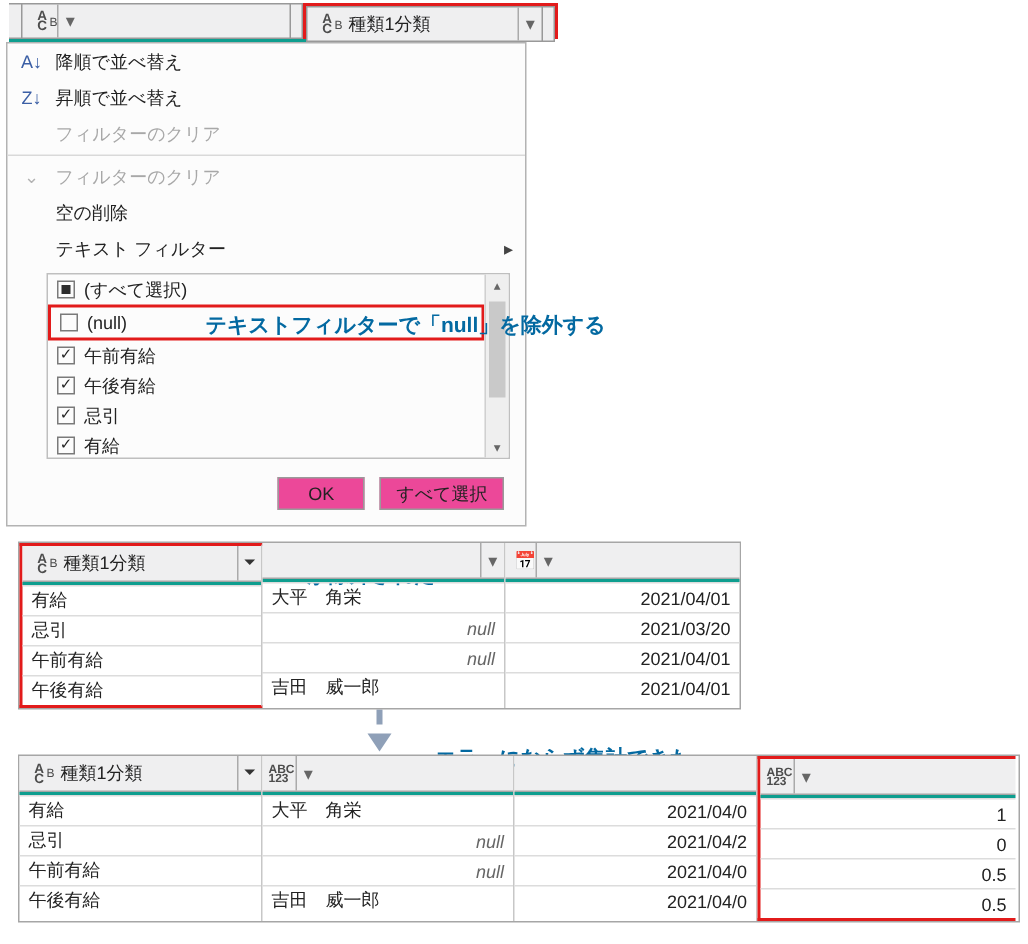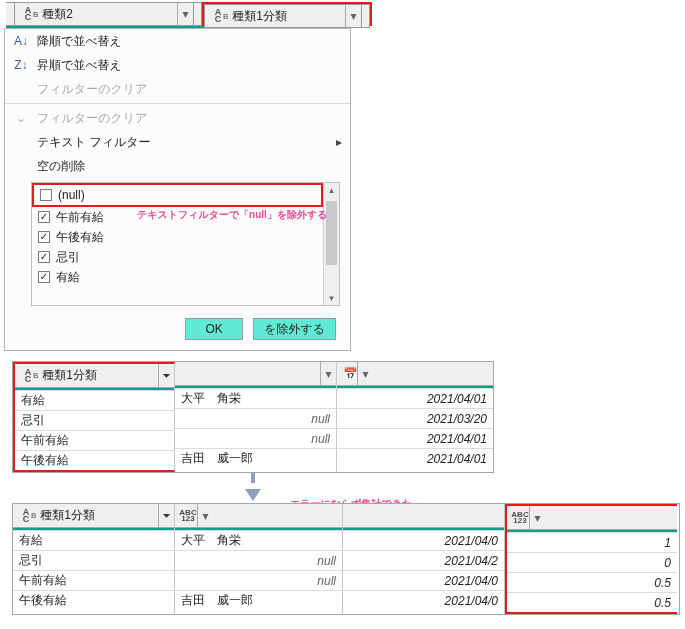--- a/index.html
+++ b/index.html
@@ -9,21 +9,21 @@
   .header-row { display: flex; height: 24px; }
   .col-header {
     display: flex; align-items: center; border: 1px solid #999; background: #efeff0;
     height: 24px; position: relative;
   }
   .col-header.col-wide { width: 180px; }
   .col-header.col-narrow { width: 8px; border-left: 0; }
   .abc-icon { font-size: 9px; line-height: 7px; color: #4d4d4d; font-weight: bold;
     display: inline-flex; flex-direction: column; width: 18px; align-items: center; margin-left: 4px; }
   .num-icon { font-size: 8px; line-height: 6px; color: #4d4d4d; font-weight: bold;
-    display: inline-flex; flex-direction: column; width: 18px; align-items: center; margin-left: 4px; }
+    display: inline-flex; flex-direction: column; width: 18px; margin-left: 4px; }
   .date-icon { color: #4d4d4d; font-size: 12px; margin-left: 6px; width: 14px; }
   .col-header-label { flex: 1; padding-left: 4px; }
   .dropdown-btn {
     width: 16px; height: 100%; border-left: 1px solid #aaa; display: flex;
     align-items: center; justify-content: center; cursor: pointer; color: #666;
   }
   .green-rule { height: 2px; background: #0e9e8f; }
   .redbox { border: 2px solid #e21b1b; position: relative; }
 
   
@@ -40,32 +40,32 @@
   .chk-scroll { flex: 1; overflow: hidden; }
   .chk-row { display: flex; align-items: center; height: 20px; padding-left: 6px; gap: 6px; }
   .chk { width: 12px; height: 12px; border: 1px solid #7a7a7a; display: inline-flex; align-items: center; justify-content: center; font-size: 10px; line-height: 10px; color: #222; }
   .chk.filled::after { content: ""; width: 6px; height: 6px; background: #2d2d2d; }
   .scroll-track { width: 16px; background: #efefef; border-left: 1px solid #d0d0d0; position: relative; }
   .scroll-thumb { position: absolute; left: 2px; right: 2px; top: 18px; height: 64px; background: #c9c9c9; }
   .scroll-arrow { position: absolute; left: 0; right: 0; height: 14px; display: flex; align-items: center; justify-content: center; color: #666; font-size: 9px; }
   .scroll-arrow.top { top: 0; } .scroll-arrow.bot { bottom: 0; }
 
   .btn-row { display: flex; justify-content: flex-end; gap: 10px; padding: 6px 14px 10px 0; }
-  .btn { min-width: 58px; height: 22px; border: 1px solid #9a9a9a; background: #5eead4; display: flex; align-items: center; justify-content: center; cursor: pointer; padding: 0 10px; }
-
-  
-  .note { color: #ec4899; font-weight: bold; font-size: 10px; position: absolute; }
+  .btn { min-width: 58px; height: 22px; border: 1px solid #9a9a9a; background: #ec4899; display: flex; align-items: center; justify-content: center; cursor: pointer; padding: 0 10px; }
+
+  
+  .note { color: #0369a1; font-weight: bold; font-size: 14px; position: absolute; }
 
   
   .tbl { border: 1px solid #a6a6a6; margin-top: 10px; position: relative; }
   .tbl .col { border-right: 1px solid #c7c7c7; }
   .tbl .col:last-child { border-right: 0; }
   .tbl .hdr { height: 24px; display: flex; align-items: center; background: #efeff0; border-bottom: 1px solid #a6a6a6; position: relative; }
   .tbl .cell { height: 20px; display: flex; align-items: center; padding: 0 6px; border-top: 1px solid #dcdcdc; }
-  .tbl .cell.right { justify-content: flex-end; font-style: italic; }
+  .tbl .cell.right { justify-content: flex-end; }
   .tbl .cell.italic { font-style: italic; color: #666; }
 
   .arrow-down {
     width: 0; height: 0; border-left: 8px solid transparent; border-right: 8px solid transparent;
     border-top: 12px solid #8fa0b8; margin: 6px auto 0 auto;
   }
   .arrow-line { width: 4px; height: 10px; background: #8fa0b8; margin: 0 auto; }
 
   .funnel-icon { font-size: 10px; color: #333; }
 </style>
@@ -73,21 +73,20 @@
 <body>
 
 <div class="header-row" style="margin-left:4px;">
   <div class="col-header col-narrow" style="border-right:0;"></div>
   <div class="col-header col-wide">
     <span class="abc-icon">
         <span>A</span>
         <span>C</span>
       </span>
     <sup style="font-size:8px;color:#4d4d4d;margin-left:-4px;">B</sup>
-    <span class="col-header-label">種類2</span>
     <span class="dropdown-btn">▾</span>
   </div>
   <div class="col-header col-narrow"></div>
   <div class="redbox" style="display:flex;">
     <div class="col-header" style="width:158px;">
       <span class="abc-icon">
           <span>A</span>
           <span>C</span>
         </span>
       <sup style="font-size:8px;color:#4d4d4d;margin-left:-4px;">B</sup>
@@ -113,30 +112,34 @@
     <span class="glyph"></span>
     <span>フィルターのクリア</span>
   </div>
   <div class="menu-sep"></div>
   <div class="menu-item disabled">
     <span class="glyph">⌄</span>
     <span>フィルターのクリア</span>
   </div>
   <div class="menu-item">
     <span class="glyph"></span>
+    <span>空の削除</span>
+  </div>
+  <div class="menu-item">
+    <span class="glyph"></span>
     <span>テキスト フィルター</span>
     <span class="chev">▸</span>
   </div>
-  <div class="menu-item">
-    <span class="glyph"></span>
-    <span>空の削除</span>
-  </div>
 
   <div class="chk-box">
     <div class="chk-scroll">
+      <div class="chk-row">
+        <span class="chk filled"></span>
+        <span>(すべて選択)</span>
+      </div>
       <div class="redbox" style="margin:0;">
         <div class="chk-row">
           <span class="chk"></span>
           <span>(null)</span>
         </div>
       </div>
       <div class="chk-row">
         <span class="chk">✓</span>
         <span>午前有給</span>
       </div>
@@ -158,21 +161,21 @@
       <div class="scroll-thumb"></div>
       <div class="scroll-arrow bot">▾</div>
     </div>
   </div>
 
   <div class="btn-row">
     <div class="btn">
           <span>OK</span>
         </div>
     <div class="btn">
-          <span>を除外する</span>
+          <span>すべて選択</span>
         </div>
   </div>
 </div>
 
 <span class="note" style="top:180px; left:135px;">テキストフィルターで「null」を除外する</span>
 </div>
 
 <div style="position:relative;">
 <span class="note" style="top:14px; left:178px;">nullが除外された</span>
 

